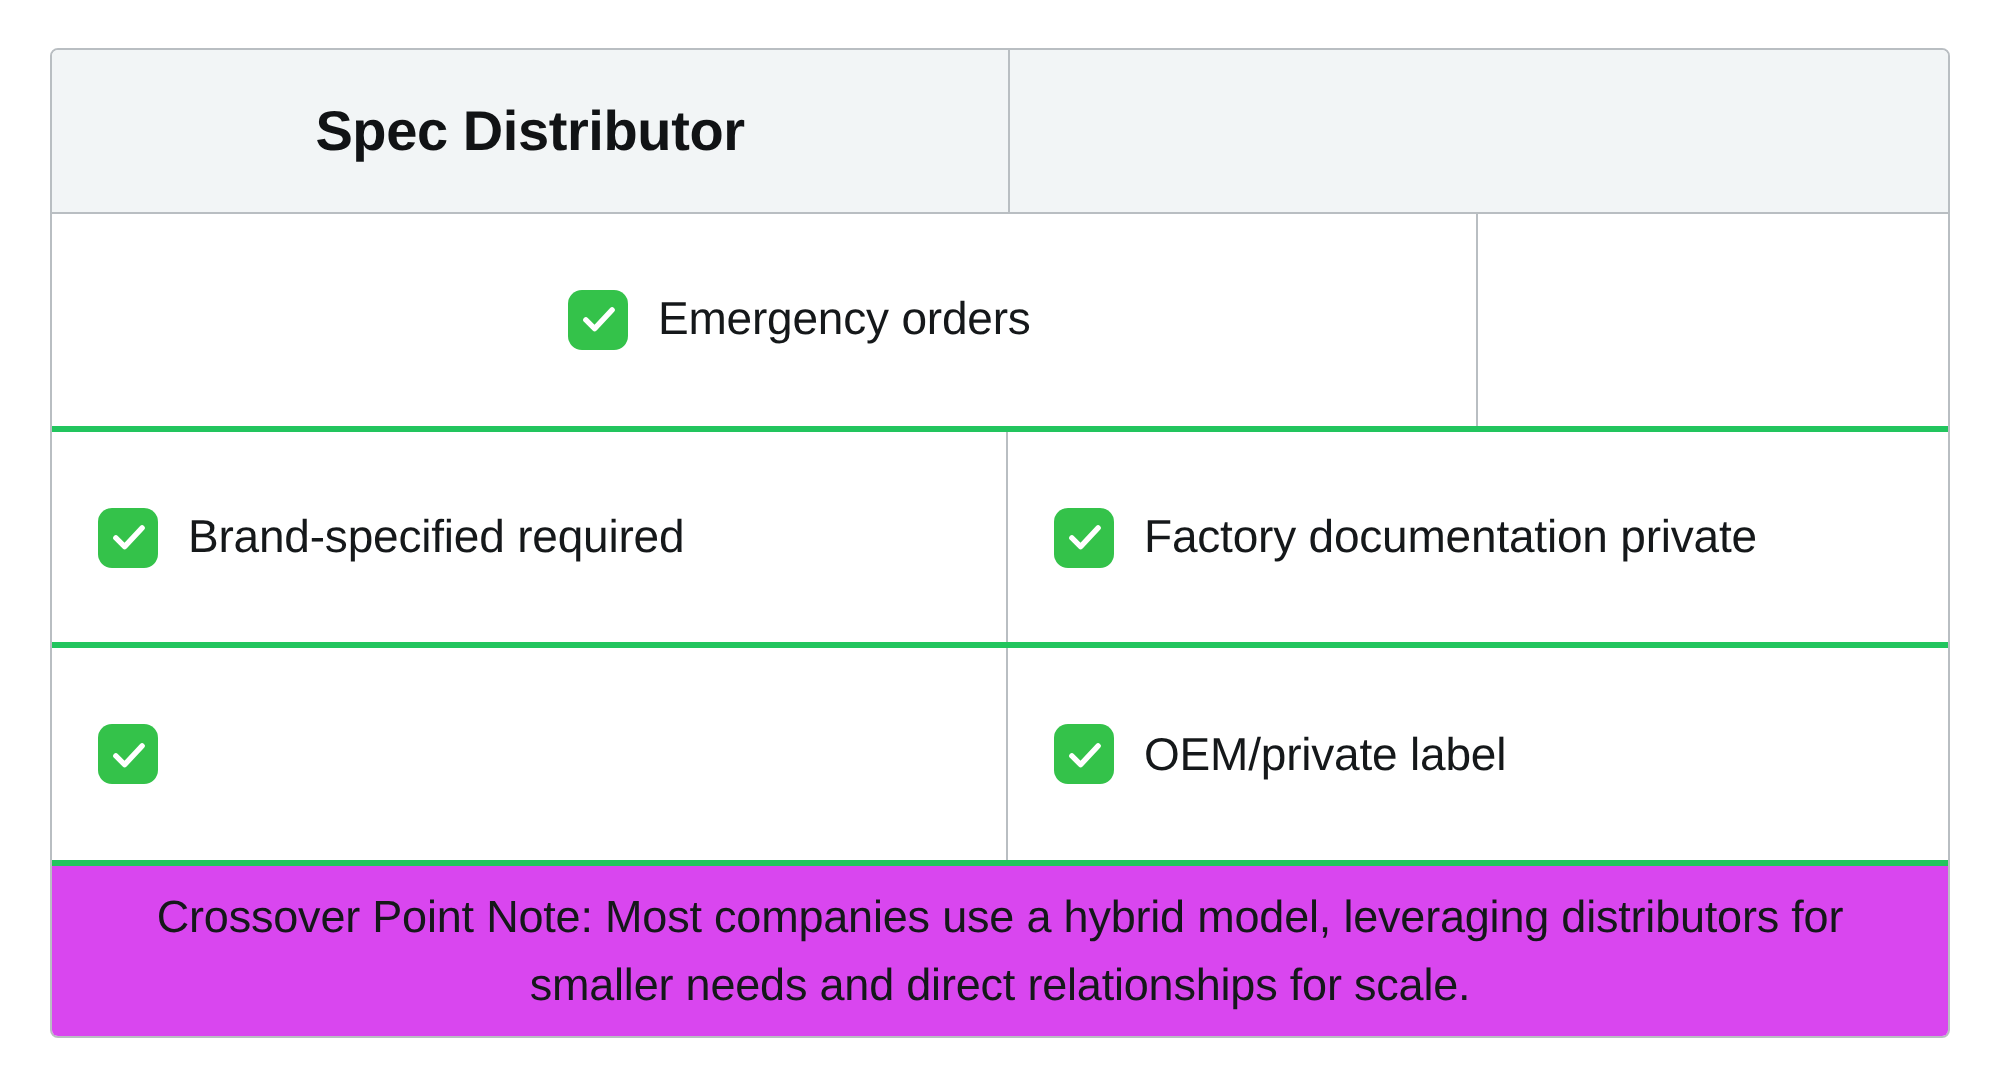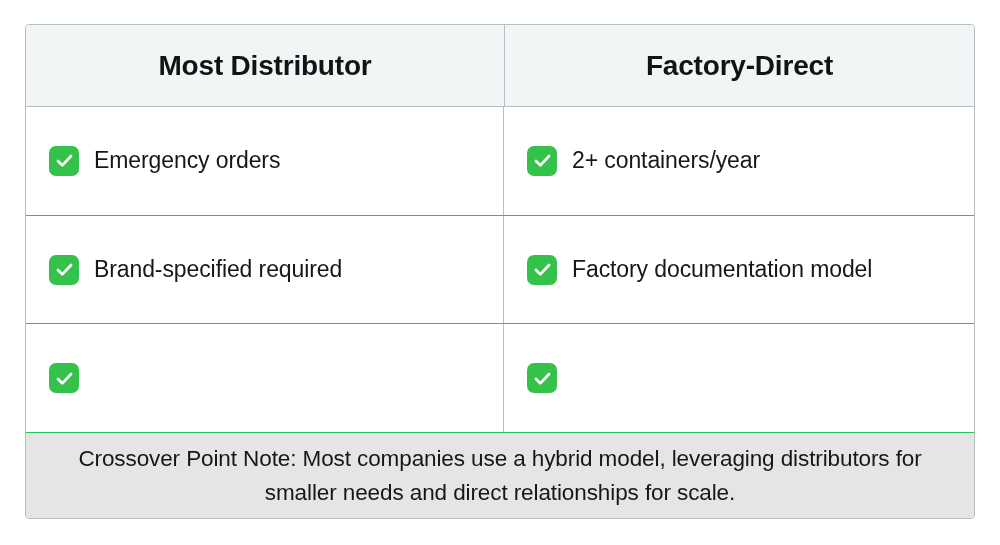--- a/index.html
+++ b/index.html
@@ -56,21 +56,21 @@
   
   .table-body {
     flex: 1 1 auto;
     display: flex;
     flex-direction: column;
   }
   .table-row {
     display: flex;
     flex: 1 1 0;
     min-height: 0;
-    border-bottom: 1px solid #22c55e;
+    border-bottom: 3px solid #22c55e;
     background: #ffffff;
     justify-content: center;
   }
   .body-cell {
     flex: 1 1 0;
     display: flex;
     align-items: center;
     padding-left: 23px;
     box-sizing: border-box;
     min-width: 0;
@@ -100,100 +100,92 @@
   .cell-label {
     font-size: 23px;
     color: #15181a;
     letter-spacing: -0.1px;
     white-space: nowrap;
   }
 
   
   .table-footer {
     flex: 0 0 85px;
-    background: #e5e5e5;
+    background: #d946ef;
     display: flex;
     align-items: center;
     justify-content: center;
     padding: 0 34px;
     box-sizing: border-box;
   }
   .footer-text {
     font-size: 22.5px;
     line-height: 34px;
     color: #15181a;
     text-align: center;
     letter-spacing: -0.1px;
   }
 </style>
 </head>
 <body>
 
 <div id="comparison-table">
 
   <div class="table-header">
-    <div class="header-cell col-left">Most Distributor</div>
-    <div class="header-cell col-right">Factory-Direct</div>
+    <div class="header-cell col-left">Spec Distributor</div>
   </div>
 
   <div class="table-body">
 
     <div class="table-row">
       <div class="body-cell col-left">
         <span class="check-icon">
           <svg viewBox="0 0 24 24" aria-hidden="true">
               <path d="M4.5 12.5 L9.5 17.5 L19.5 6.8" fill="none" stroke="#ffffff" stroke-width="3.1" stroke-linecap="round" stroke-linejoin="round"></path>
             </svg>
         </span>
         <span class="cell-label">Emergency orders</span>
-      </div>
-      <div class="body-cell col-right">
-        <span class="check-icon">
-          <svg viewBox="0 0 24 24" aria-hidden="true">
-              <path d="M4.5 12.5 L9.5 17.5 L19.5 6.8" fill="none" stroke="#ffffff" stroke-width="3.1" stroke-linecap="round" stroke-linejoin="round"></path>
-            </svg>
-        </span>
-        <span class="cell-label">2+ containers/year</span>
       </div>
     </div>
 
 
     <div class="table-row">
       <div class="body-cell col-left">
         <span class="check-icon">
           <svg viewBox="0 0 24 24" aria-hidden="true">
               <path d="M4.5 12.5 L9.5 17.5 L19.5 6.8" fill="none" stroke="#ffffff" stroke-width="3.1" stroke-linecap="round" stroke-linejoin="round"></path>
             </svg>
         </span>
         <span class="cell-label">Brand-specified required</span>
       </div>
       <div class="body-cell col-right">
         <span class="check-icon">
           <svg viewBox="0 0 24 24" aria-hidden="true">
               <path d="M4.5 12.5 L9.5 17.5 L19.5 6.8" fill="none" stroke="#ffffff" stroke-width="3.1" stroke-linecap="round" stroke-linejoin="round"></path>
             </svg>
         </span>
-        <span class="cell-label">Factory documentation model</span>
+        <span class="cell-label">Factory documentation private</span>
       </div>
     </div>
 
     <div class="table-row">
       <div class="body-cell col-left">
         <span class="check-icon">
           <svg viewBox="0 0 24 24" aria-hidden="true">
               <path d="M4.5 12.5 L9.5 17.5 L19.5 6.8" fill="none" stroke="#ffffff" stroke-width="3.1" stroke-linecap="round" stroke-linejoin="round"></path>
             </svg>
         </span>
       </div>
       <div class="body-cell col-right">
         <span class="check-icon">
           <svg viewBox="0 0 24 24" aria-hidden="true">
               <path d="M4.5 12.5 L9.5 17.5 L19.5 6.8" fill="none" stroke="#ffffff" stroke-width="3.1" stroke-linecap="round" stroke-linejoin="round"></path>
             </svg>
         </span>
+        <span class="cell-label">OEM/private label</span>
       </div>
     </div>
 
   </div>
 
   <div class="table-footer">
     <div class="footer-text">Crossover Point Note: Most companies use a hybrid model, leveraging distributors for smaller needs and direct relationships for scale.</div>
   </div>
 
 </div>

